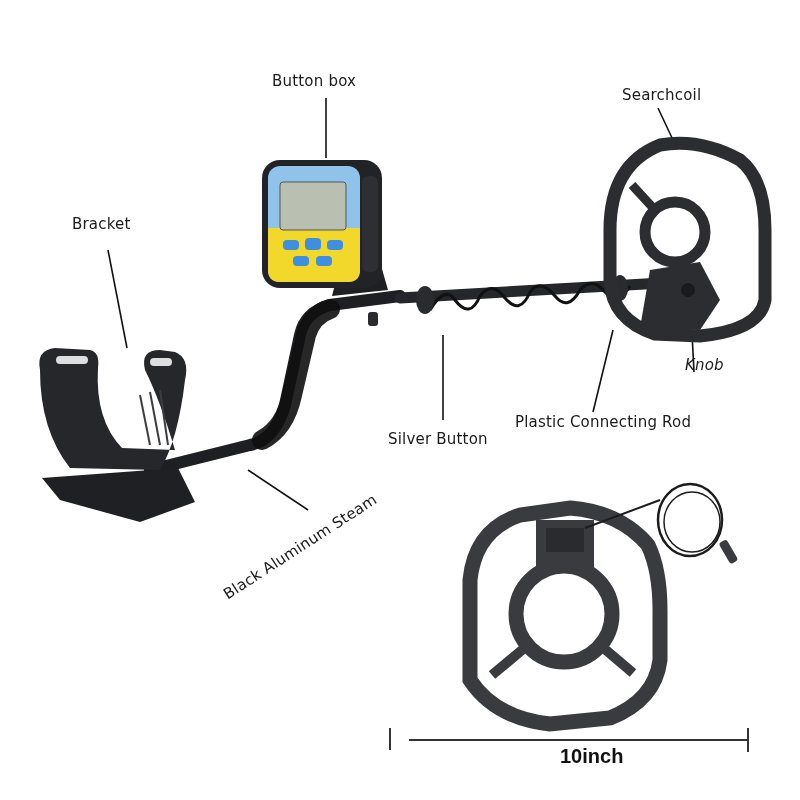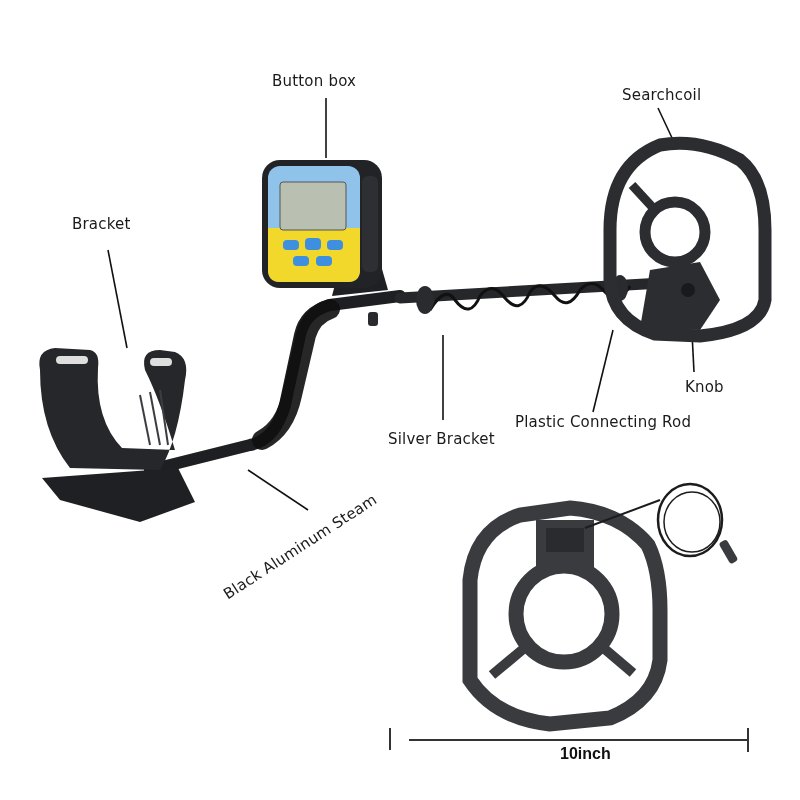--- a/index.html
+++ b/index.html
@@ -1,18 +1,18 @@
 <!DOCTYPE html>
 <html><head>
 <meta charset="utf-8">
 <style>
   html, body { margin: 0; padding: 0; background: #ffffff; }
   body { width: 800px; height: 800px; position: relative; overflow: hidden; font-family: "DejaVu Sans", sans-serif; }
   .label { position: absolute; font-size: 15px; color: #1a1a1a; white-space: nowrap; letter-spacing: 0.2px; }
-  .dim-label { position: absolute; font-family: "Liberation Sans", sans-serif; font-weight: bold; font-size: 16px; color: #111; }
+  .dim-label { position: absolute; font-family: "Liberation Sans", sans-serif; font-weight: bold; font-size: 20px; color: #111; }
   svg.scene { position: absolute; left: 0; top: 0; }
   .rot { transform-origin: left bottom; transform: rotate(-33deg); }
 </style>
 </head>
 <body>
 
 <svg class="scene" width="800" height="800" viewBox="0 0 800 800">
 
   <g stroke="#111" stroke-width="1.6" fill="none">
     <line x1="326" y1="98" x2="326" y2="158"></line>
@@ -88,17 +88,17 @@
   <g stroke="#333" stroke-width="2">
     <line x1="390" y1="728" x2="390" y2="750"></line>
     <line x1="409" y1="740" x2="748" y2="740"></line>
     <line x1="748" y1="728" x2="748" y2="752"></line>
   </g>
 </svg>
 
 <div class="label" style="left:272px; top:72px;">Button box</div>
 <div class="label" style="left:622px; top:86px;">Searchcoil</div>
 <div class="label" style="left:72px; top:215px;">Bracket</div>
-<div class="label" style="left:685px; top:378px;">Knob</div>
-<div class="label" style="left:388px; top:430px;">Silver Bracket</div>
+<div class="label" style="left:685px; top:356px;font-style:italic;">Knob</div>
+<div class="label" style="left:388px; top:430px;">Silver Button</div>
 <div class="label" style="left:515px; top:413px;text-align:center;">Plastic Connecting Rod</div>
 <div class="label rot" style="left:230px; top:585px;">Black Aluminum Steam</div>
 <div class="dim-label" style="left:560px; top:745px;">10inch</div>
 
 </body></html>

